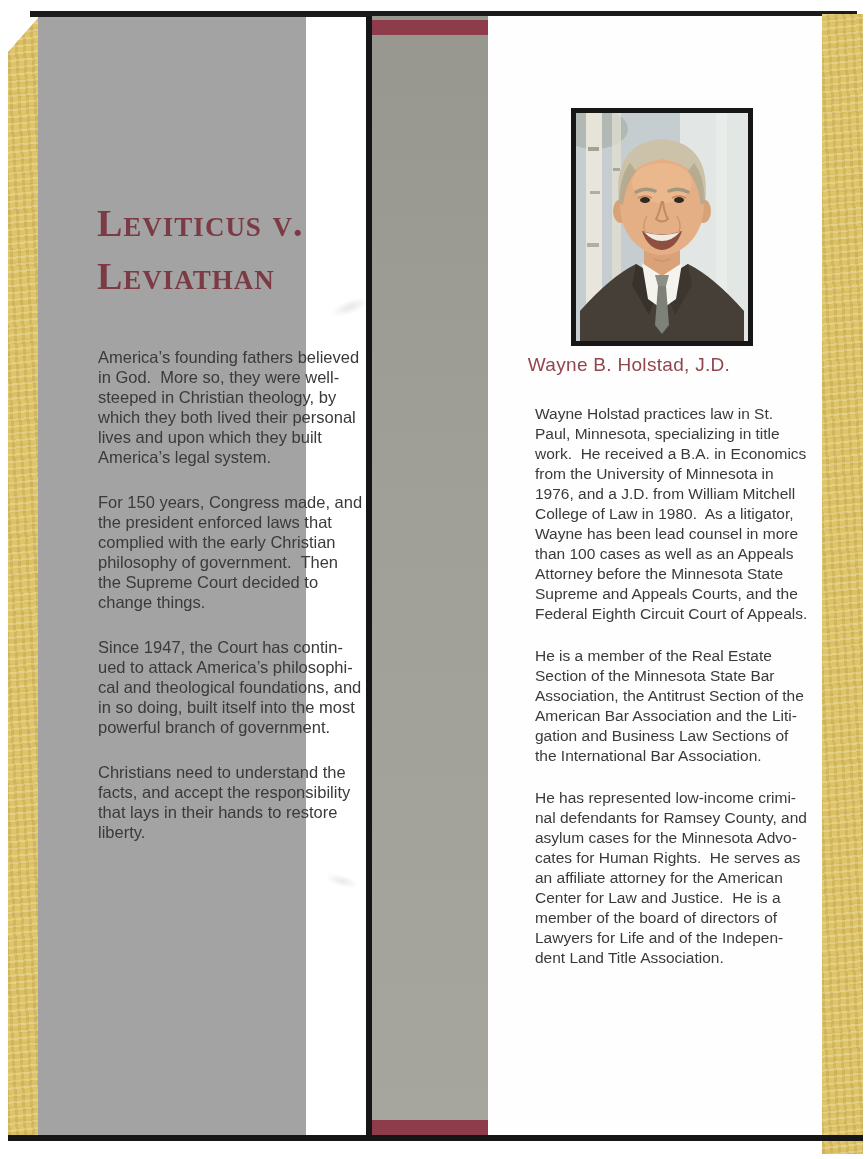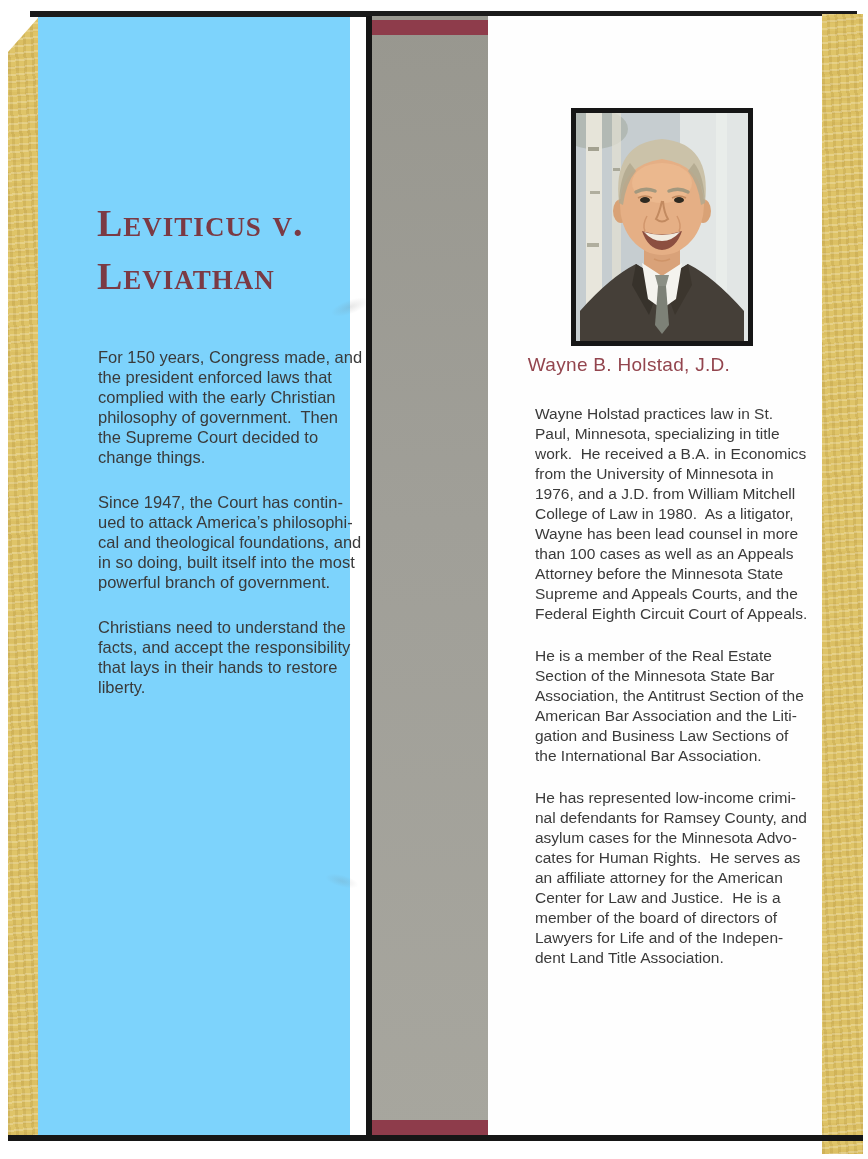--- a/index.html
+++ b/index.html
@@ -14,21 +14,21 @@
     background-color:#dfc468;
     background-image:
       repeating-linear-gradient(174deg, rgba(255,255,255,.22) 0 2px, rgba(255,255,255,0) 2px 7px),
       repeating-linear-gradient(87deg, rgba(146,112,28,.16) 0 3px, rgba(146,112,28,0) 3px 8px),
       repeating-linear-gradient(0deg, rgba(190,150,60,.10) 0 5px, rgba(190,150,60,0) 5px 13px);
   }
   .gold-left{position:absolute;left:8px;top:18px;width:30px;height:1119px;
     clip-path:polygon(0 34px,100% 0,100% 100%,0 100%);}
   .gold-right{position:absolute;left:822px;top:14px;width:41px;height:1140px;}
   
-  .flap-left{position:absolute;left:38px;top:17px;width:312px;height:1118px;background:#7dd3fc;}
+  .flap-left{position:absolute;left:38px;top:17px;width:268px;height:1118px;background:#a3a3a3;}
   .flap-right{position:absolute;left:488px;top:16px;width:334px;height:1119px;background:#fefefe;}
   .spine-fold{position:absolute;left:366px;top:16px;width:6px;height:1122px;background:#151515;}
   .spine-strip{position:absolute;left:372px;top:16px;width:116px;height:1122px;
     background:linear-gradient(180deg,#98978f 0%,#a09f98 45%,#a7a69e 100%);}
   .spine-band-top{position:absolute;left:0;top:4px;width:100%;height:15px;background:#8e3c4b;}
   .spine-band-bottom{position:absolute;left:0;bottom:0;width:100%;height:18px;background:#8e3c4b;}
   
   .title-block{position:absolute;left:59px;top:180px;color:#7b3a44;
     font-family:"Liberation Serif", serif;font-weight:bold;font-variant:small-caps;
     font-size:38px;line-height:53px;letter-spacing:1px;}
@@ -57,20 +57,26 @@
   <div class="rule-top"></div>
   <div class="gold gold-left"></div>
   <div class="gold gold-right"></div>
 
   <div class="flap-left">
     <div class="title-block">
       <div>Leviticus v.</div>
       <div>Leviathan</div>
     </div>
     <div class="flap-body-left">
+      <p class="para">America’s founding fathers believed
+in God.  More so, they were well-
+steeped in Christian theology, by
+which they both lived their personal
+lives and upon which they built
+America’s legal system.</p>
       <p class="para">For 150 years, Congress made, and
 the president enforced laws that
 complied with the early Christian
 philosophy of government.  Then
 the Supreme Court decided to
 change things.</p>
       <p class="para">Since 1947, the Court has contin-
 ued to attack America’s philosophi-
 cal and theological foundations, and
 in so doing, built itself into the most

